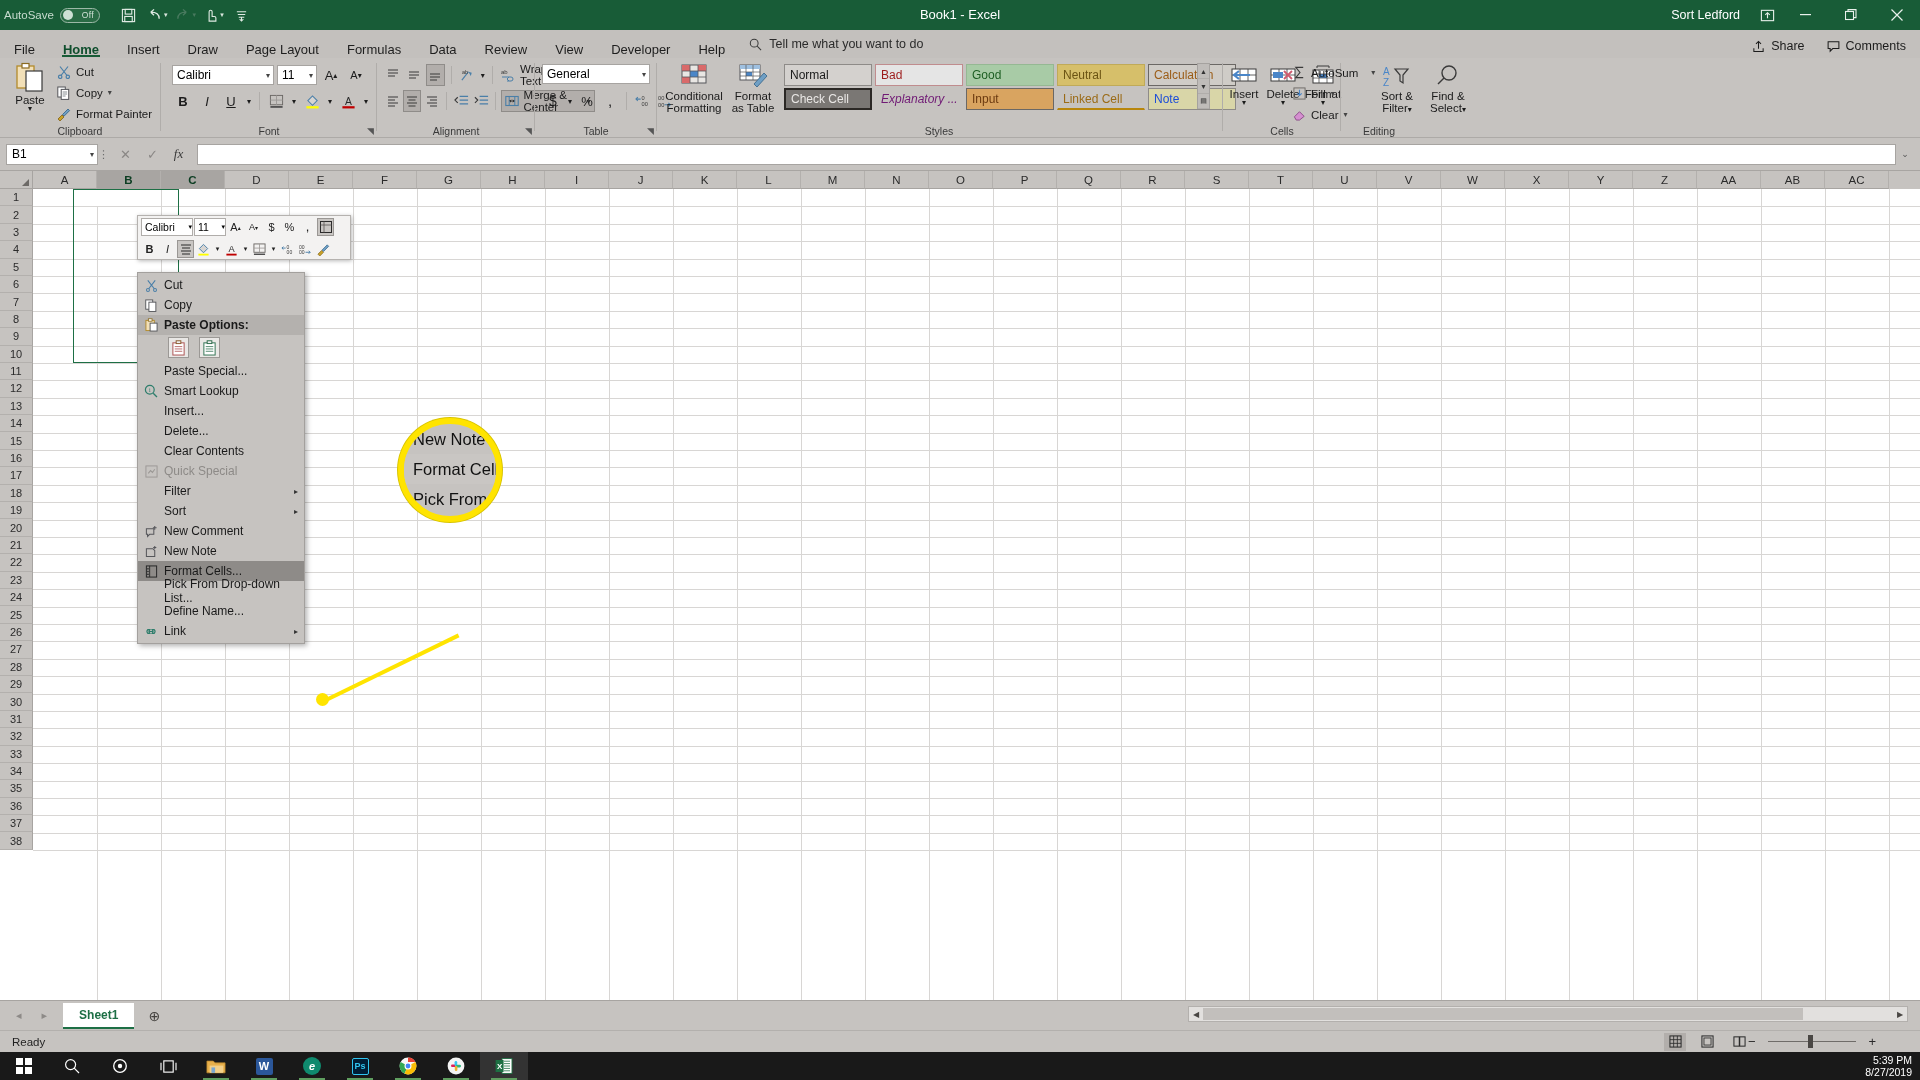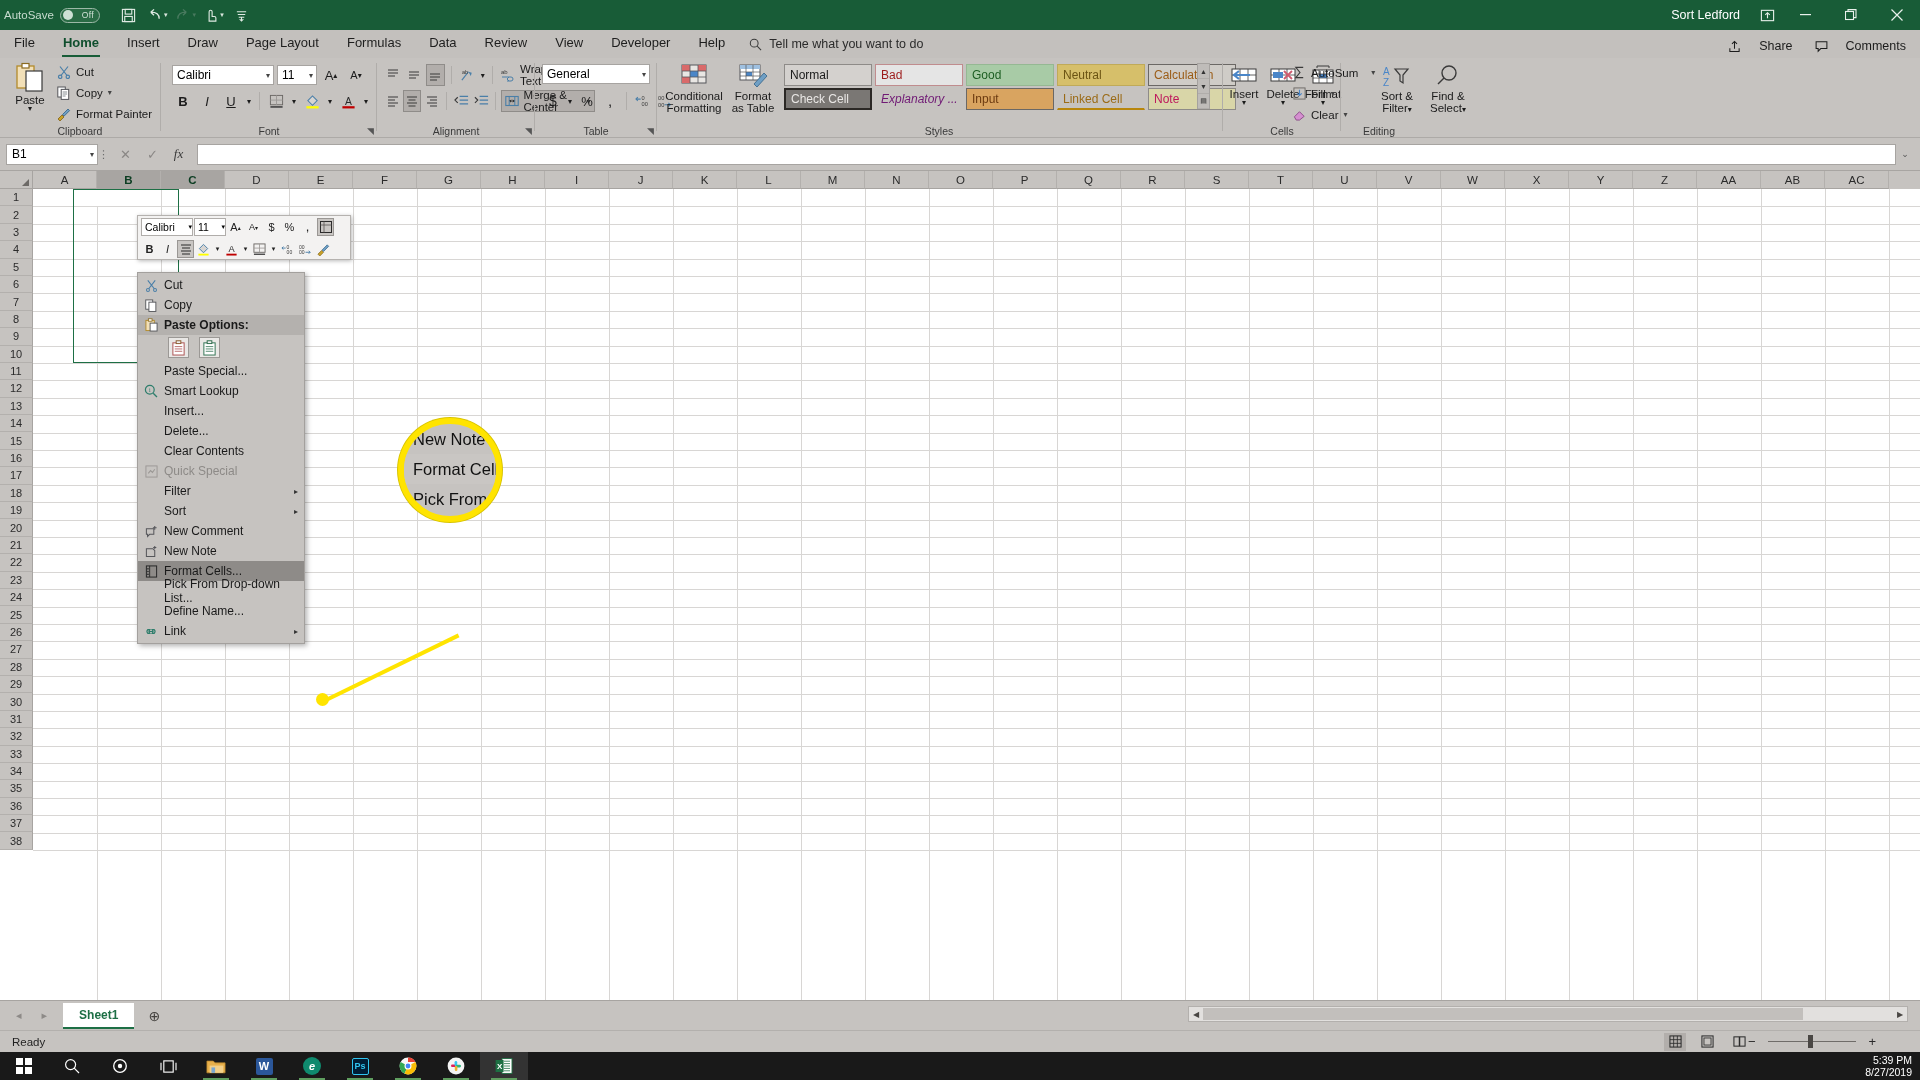--- a/index.html
+++ b/index.html
@@ -49,30 +49,30 @@
     color:#e4eee8; font-size:13px;
   }
   .wbtn { width:46px; height:30px; display:flex; align-items:center; justify-content:center; color:#e9f1ec; font-size:13px; }
 
   
   .tabbar {
     position:absolute; left:0; top:30px; width:1920px; height:28px;
     background:#c3c0bd; display:flex; align-items:flex-end;
   }
   .tab {
-    height:28px; padding:16px 14px; display:flex; align-items:center;
+    height:28px; padding:16px 14px; display:flex; align-items:flex-start;
     font-size:13px; color:#1e1e1e; position:relative;
   }
   .tab.active { font-weight:bold; color:#0f4e2d; }
   .tab.active:after {
     content:""; position:absolute; left:13px; right:13px; bottom:1px; height:2.5px; background:#185c37;
   }
   .tellme { display:flex; align-items:center; gap:7px; padding:0 10px; height:28px; font-size:12.5px; color:#2b2b2b;}
   .tabbar-right { position:absolute; right:6px; bottom:3px; display:flex; gap:6px; align-items:center; }
-  .sharebtn { display:flex; align-items:center; gap:18px; font-size:12.5px; padding:2px 8px; color:#1c1c1c;}
+  .sharebtn { display:flex; align-items:center; gap:6px; font-size:12.5px; padding:2px 8px; color:#1c1c1c;}
 
   
   .ribbon {
     position:absolute; left:0; top:58px; width:1920px; height:80px;
     background:#c6c3c0; border-bottom:1px solid #adaaa7;
   }
   .rgroup { position:absolute; top:0; height:80px; }
   .rgroup-label {
     position:absolute; bottom:1px; left:0; right:0; text-align:center;
     font-size:10.5px; color:#3a3a3a;
@@ -292,20 +292,21 @@
             <path d="M5 14 L5 4 a1.6 1.6 0 0 1 3.2 0 L8.2 9 h2.4 a1.6 1.6 0 0 1 1.6 1.6 v3.4 z" fill="none" stroke="#dfeae3" stroke-width="1.2"></path>
           </svg>
         <span style="font-size:7px">▾</span>
       </div>
       <div class="qat-item">
         <svg width="13" height="13" viewBox="0 0 14 14">
             <path d="M2 3h10 M3 6h8 M4 9h6 M7 9v3 M5 11l2 2 2-2" stroke="#dfeae3" stroke-width="1.1" fill="none"></path>
           </svg>
       </div>
     </div>
+    <div class="title-center">Book1  -  Excel</div>
     <div class="title-right">
       <div class="acct-name">Sort Ledford</div>
       <div class="tb-btn">
         <svg width="15" height="15" viewBox="0 0 16 16">
             <rect x="1.5" y="2.5" width="13" height="11" fill="none" stroke="#e4eee8" stroke-width="1.2"></rect>
             <path d="M8 11 V5 M5.6 7.4 L8 5 l2.4 2.4" stroke="#e4eee8" stroke-width="1.2" fill="none"></path>
           </svg>
       </div>
       <div class="wbtn">
         <svg width="11" height="2" viewBox="0 0 11 2">
@@ -663,21 +664,21 @@
           </div>
         <div class="stylecell" style="background:#c6c3c0;color:#701a75;font-style:italic">
             <span>Explanatory ...</span>
           </div>
         <div class="stylecell" style="background:#d9a460;color:#6b3a10;border-color:#6b6865">
             <span>Input</span>
           </div>
         <div class="stylecell" style="background:#c6c3c0;color:#9b6b17;border-bottom:2px solid #b8860b">
             <span>Linked Cell</span>
           </div>
-        <div class="stylecell" style="background:#d9d6a8;color:#be185d;border-color:#8e8b88">
+        <div class="stylecell" style="background:#d9d6a8;color:#1d4ed8;border-color:#8e8b88">
             <span>Note</span>
           </div>
       </div>
       <div class="gal-scroll" style="right:10px">
         <div>▲</div>
         <div>▼</div>
         <div>▤</div>
       </div>
       <div class="rgroup-label">Styles</div>
     </div>

